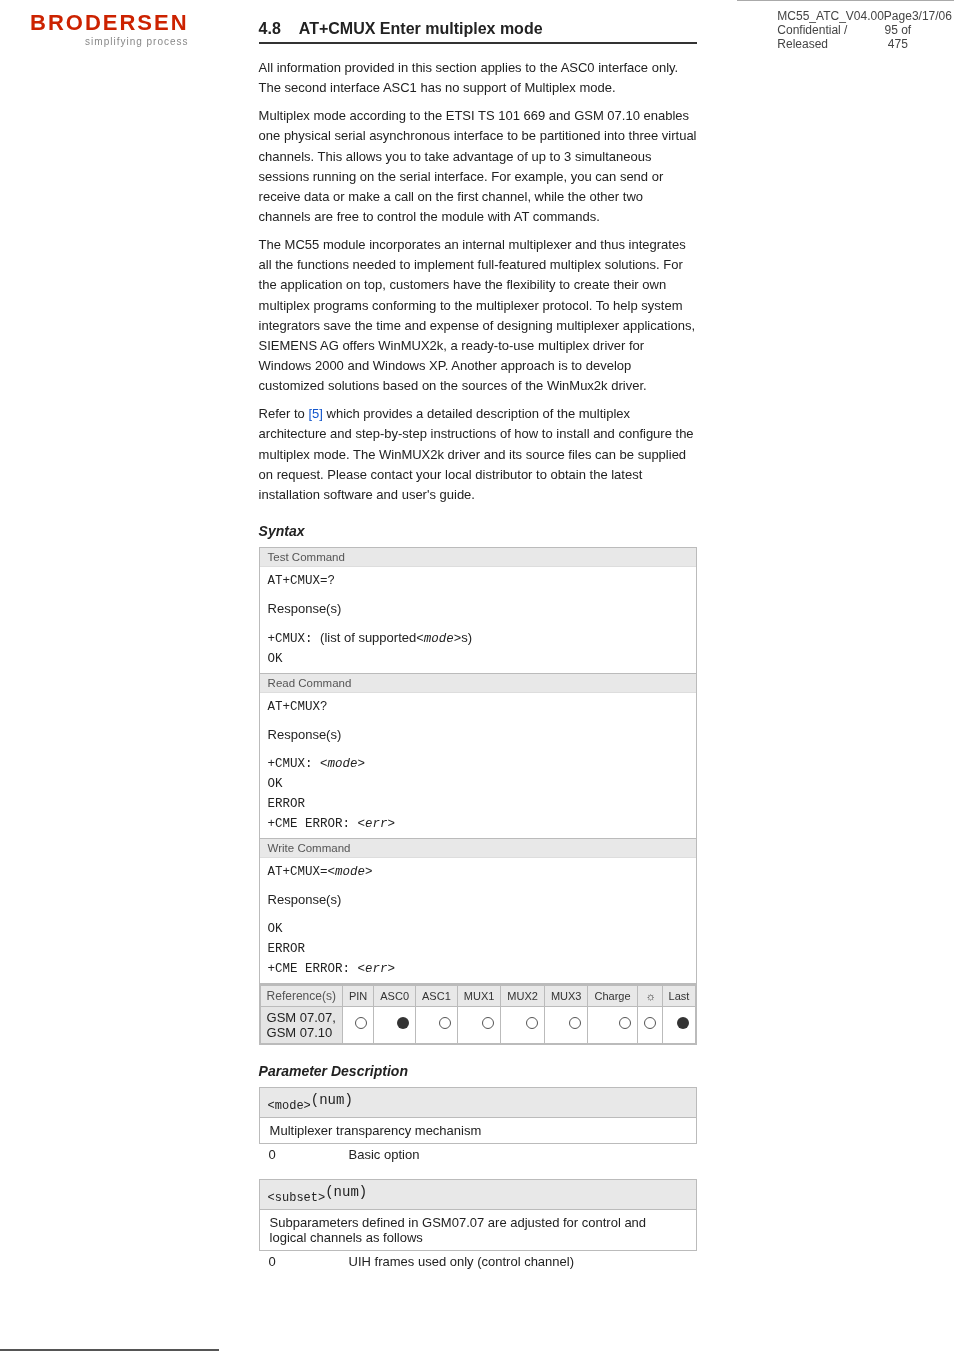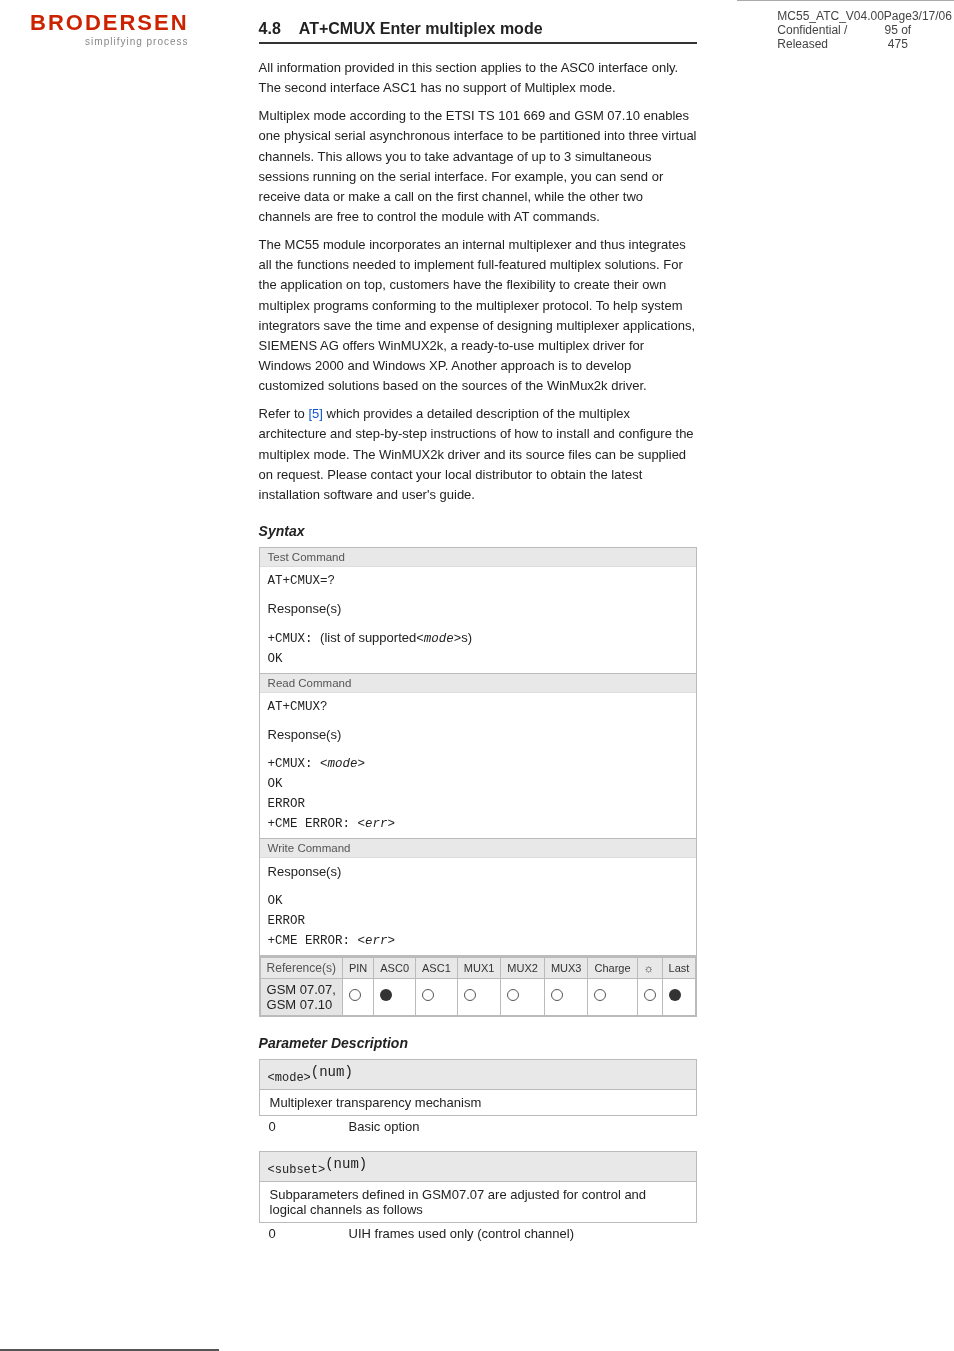--- a/index.html
+++ b/index.html
@@ -74,21 +74,21 @@
     }
     
     .ref-table {
       width: 100%;
       border-collapse: collapse;
       font-size: 12px;
     }
     .ref-table td, .ref-table th {
       border: 1px solid #bbb;
       padding: 3px 6px;
-      text-align: left;
+      text-align: right;
       vertical-align: middle;
     }
     .ref-table .ref-label-cell {
       text-align: left;
       background: #e8e8e8;
       color: #555;
       font-size: 12px;
     }
     .ref-table .ref-value-cell {
       text-align: left;
@@ -237,20 +237,21 @@
 
       <div class="syntax-section">
         <div class="syntax-row-header">Read Command</div>
         <div class="syntax-row-content">AT+CMUX?</div>
         <div class="syntax-row-content"><span class="normal-text">Response(s)</span></div>
         <div class="syntax-row-content">+CMUX: <span class="tag-style">&lt;mode&gt;</span><br>OK<br>ERROR<br>+CME ERROR: <span class="tag-style">&lt;err&gt;</span></div>
       </div>
 
       <div class="syntax-section">
         <div class="syntax-row-header">Write Command</div>
+        <div class="syntax-row-content">AT+CMUX=<span class="tag-style">&lt;mode&gt;</span></div>
         <div class="syntax-row-content"><span class="normal-text">Response(s)</span></div>
         <div class="syntax-row-content">OK<br>ERROR<br>+CME ERROR: <span class="tag-style">&lt;err&gt;</span></div>
       </div>
 
       <div class="ref-inside">
         <table class="ref-table">
           <tbody>
               <tr>
             <td class="ref-label-cell">Reference(s)</td>
             <td class="col-header">PIN</td>

